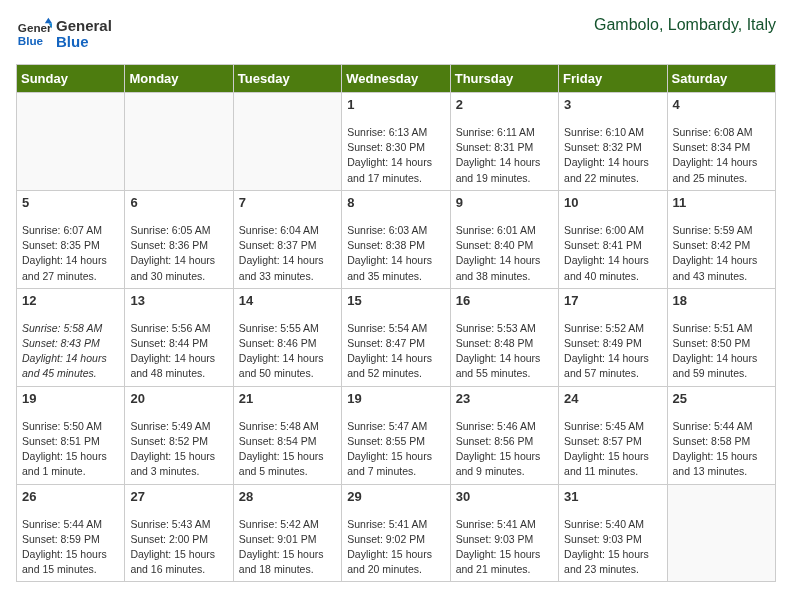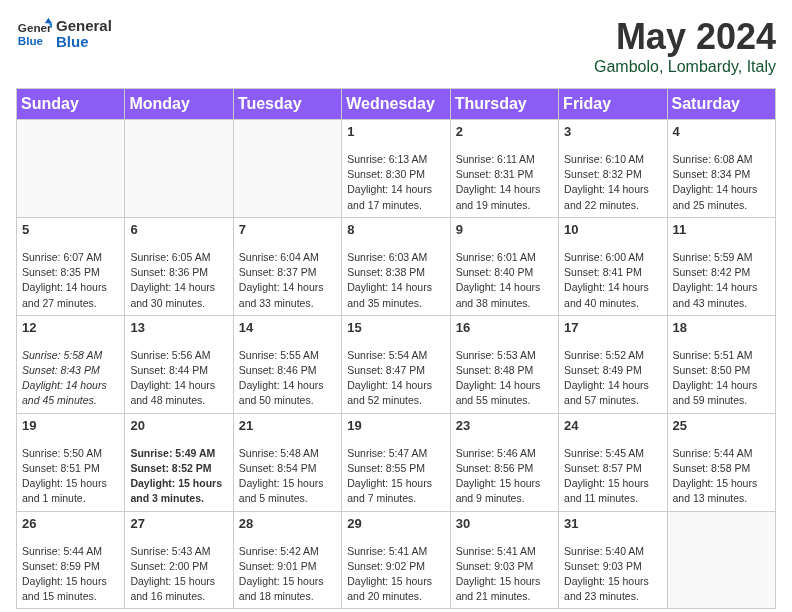--- a/index.html
+++ b/index.html
@@ -34,23 +34,23 @@
     .location-title {
       font-size: 16px;
       color: #14532d;
     }
     table {
       width: 100%;
       border-collapse: collapse;
       table-layout: fixed;
     }
     th {
-      background-color: #8b5cf6;
+      background-color: #4d7c0f;
       color: #fff;
-      font-size: 16px;
+      font-size: 13px;
       font-weight: bold;
       padding: 6px 4px;
       text-align: left;
       border: 1px solid #ccc;
     }
     td {
       border: 1px solid #ccc;
       vertical-align: top;
       padding: 4px 5px;
       height: 90px;
@@ -77,21 +77,20 @@
       <text x="2" y="32" font-size="13" font-weight="bold" fill="#1565c0">Blue</text>
       <polygon points="32,8 40,8 36,2" fill="#1565c0"></polygon>
       <polygon points="36,8 40,14 40,8" fill="#1a88d4"></polygon>
     </svg>
     <div>
       <div style="font-size:15px;font-weight:bold;color:#333;line-height:1.1">General</div>
       <div style="font-size:15px;font-weight:bold;color:#1565c0;line-height:1.1">Blue</div>
     </div>
   </div>
   <div class="title-block">
-    <div class="month-title">May 2024</div>
     <div class="location-title">Gambolo, Lombardy, Italy</div>
   </div>
 </div>
 
 <table>
   <thead>
     <tr id="header-row">
         <th>Sunday</th>
         <th>Monday</th>
         <th>Tuesday</th>
@@ -240,21 +239,21 @@
       <tr>
         <td>
           <span class="day-num">19</span>
           <div class="day-info" style="white-space: pre-line;">Sunrise: 5:50 AM
 Sunset: 8:51 PM
 Daylight: 15 hours
 and 1 minute.</div>
         </td>
         <td>
           <span class="day-num">20</span>
-          <div class="day-info" style="white-space: pre-line; font-weight: bold;">Sunrise: 5:49 AM
+          <div class="day-info" style="white-space: pre-line;">Sunrise: 5:49 AM
 Sunset: 8:52 PM
 Daylight: 15 hours
 and 3 minutes.</div>
         </td>
         <td>
           <span class="day-num">21</span>
           <div class="day-info" style="white-space: pre-line;">Sunrise: 5:48 AM
 Sunset: 8:54 PM
 Daylight: 15 hours
 and 5 minutes.</div>

